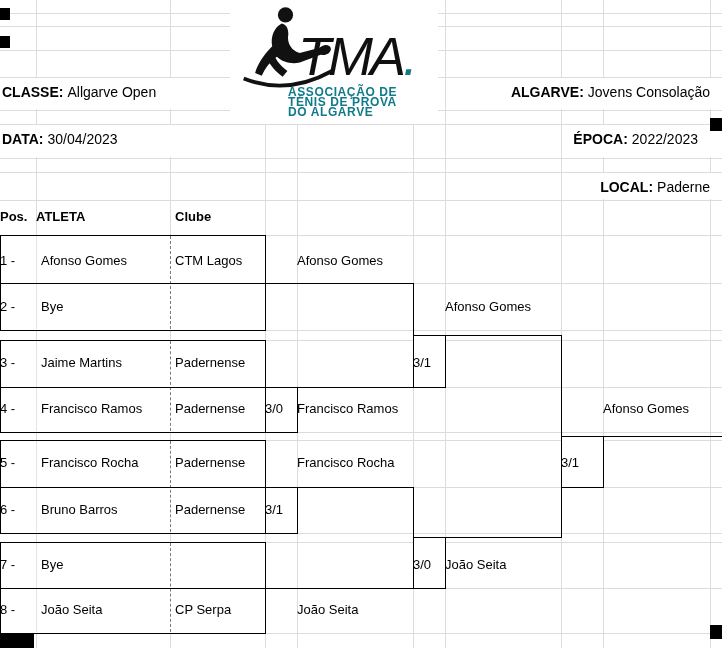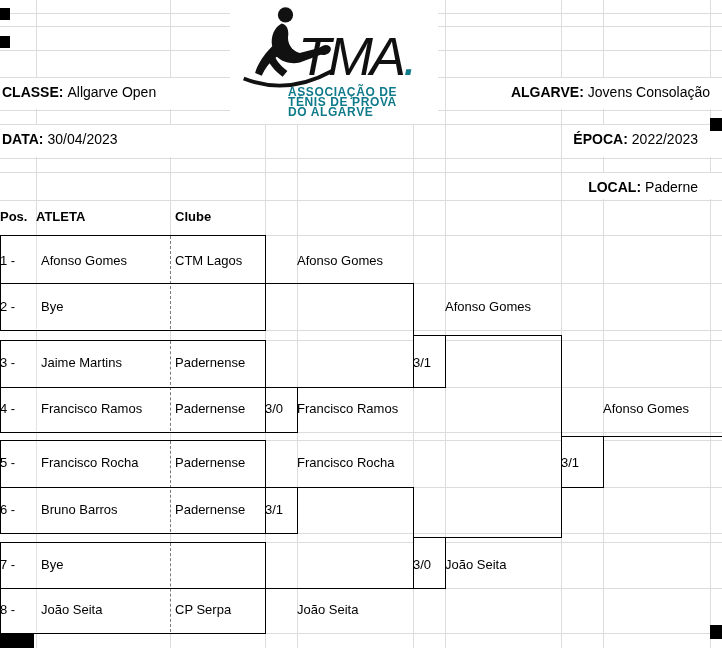--- a/index.html
+++ b/index.html
@@ -118,21 +118,21 @@
 <div class="logo-org">
   <div>ASSOCIAÇÃO DE</div>
   <div>TÉNIS DE PROVA</div>
   <div>DO ALGARVE</div>
 </div>
 
 <div class="t meta" style="left:2px;top:84px"><span class="b">CLASSE:</span><span class="val">Allgarve Open</span></div>
 <div class="t meta r" style="right:12px;top:84px"><span class="b">ALGARVE:</span><span class="val">Jovens Consolação</span></div>
 <div class="t meta" style="left:2px;top:131px"><span class="b">DATA:</span><span class="val">30/04/2023</span></div>
 <div class="t meta r" style="right:24px;top:131px"><span class="b">ÉPOCA:</span><span class="val">2022/2023</span></div>
-<div class="t meta r" style="right:24px;top:179px"><span class="b">LOCAL:</span><span class="val">Paderne</span></div>
+<div class="t meta r" style="right:12px;top:179px"><span class="b">LOCAL:</span><span class="val">Paderne</span></div>
 
 <div class="t b c" style="left:0;top:209px;width:36px">Pos.</div>
 <div class="t b c" style="left:36px;top:209px;width:134px">ATLETA</div>
 <div class="t b" style="left:175px;top:209px">Clube</div>
 
 <div class="t c" style="left:0;top:253px;width:36px">1 -</div>
 <div class="t" style="left:41px;top:253px">Afonso Gomes</div>
 <div class="t" style="left:175px;top:253px">CTM Lagos</div>
 
 <div class="t c" style="left:0;top:299px;width:36px">2 -</div>

